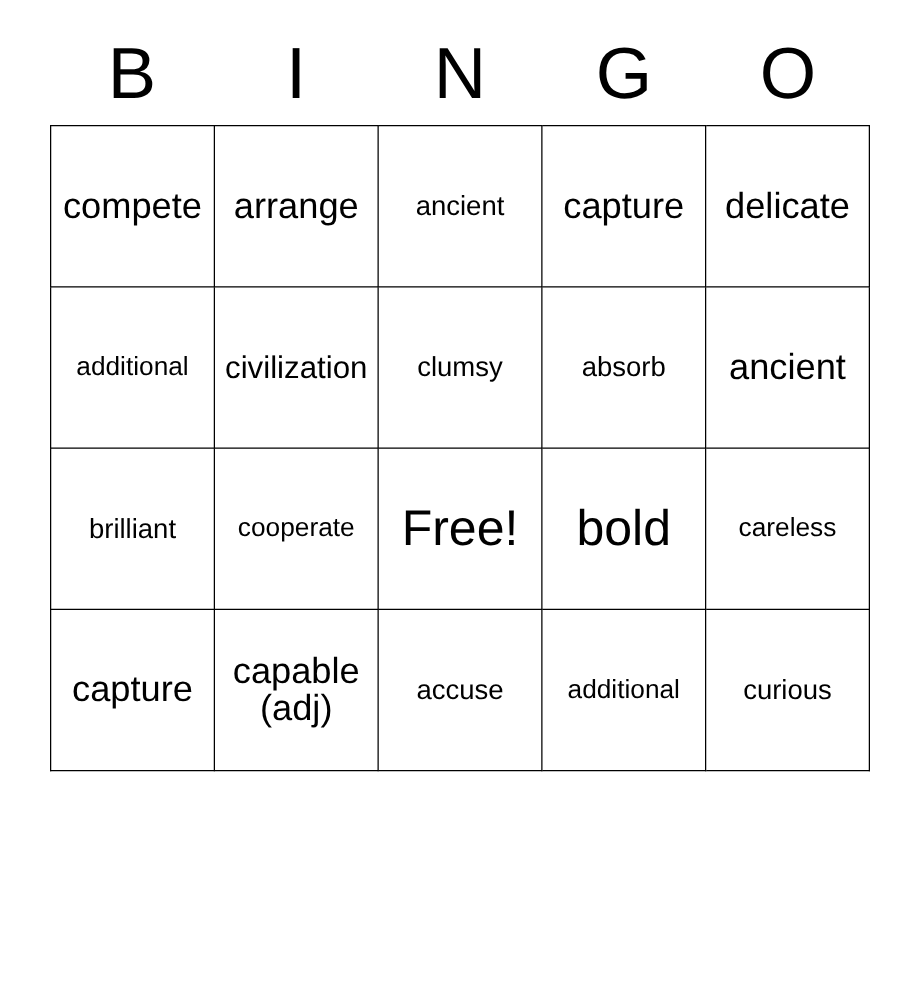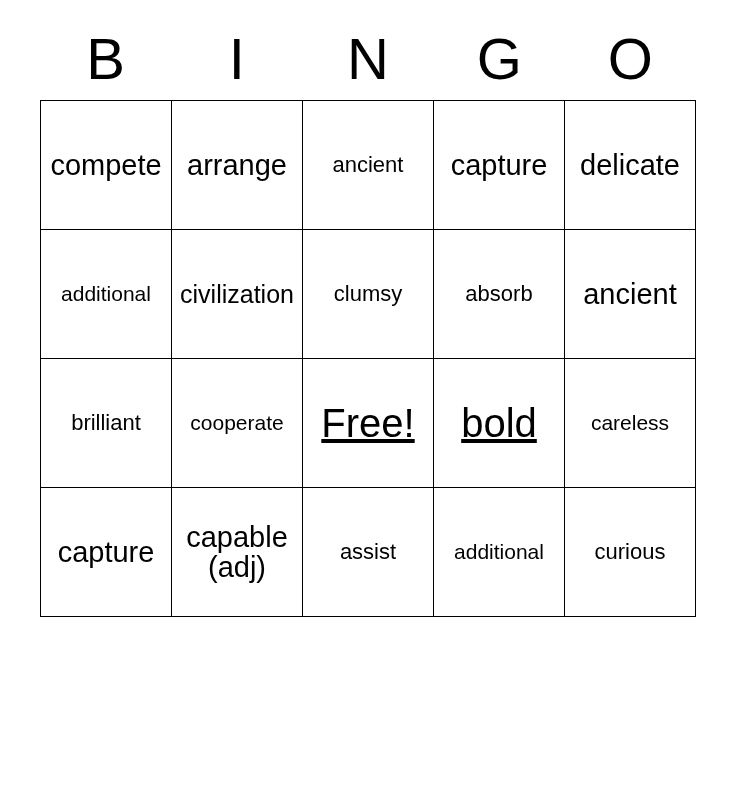--- a/index.html
+++ b/index.html
@@ -51,21 +51,21 @@
     padding: 2px 3px;
     box-sizing: border-box;
     word-wrap: break-word;
     overflow-wrap: break-word;
     line-height: 1.05;
   }
   .fs-s  { font-size: 25px; }
   .fs-m  { font-size: 21px; }
   .fs-l  { font-size: 29px; }
   .fs-xl { font-size: 22px; }
-  .fs-xxl{ font-size: 40px; text-decoration: underline; }
+  .fs-xxl{ font-size: 40px; }
 </style>
 </head>
 <body>
 
 <div class="page">
 
   <div class="header-row">
     <div class="header-cell">B</div>
     <div class="header-cell">I</div>
     <div class="header-cell">N</div>
@@ -92,20 +92,20 @@
       <tr>
         <td class="fs-xl">brilliant</td>
         <td class="fs-m">cooperate</td>
         <td class="fs-xxl">Free!</td>
         <td class="fs-xxl">bold</td>
         <td class="fs-m">careless</td>
       </tr>
       <tr>
         <td class="fs-l">capture</td>
         <td class="fs-l">capable (adj)</td>
-        <td class="fs-xl">assist</td>
+        <td class="fs-xl">accuse</td>
         <td class="fs-m">additional</td>
         <td class="fs-xl">curious</td>
       </tr>
     </tbody>
   </table>
 
 </div>
 
 </body></html>

